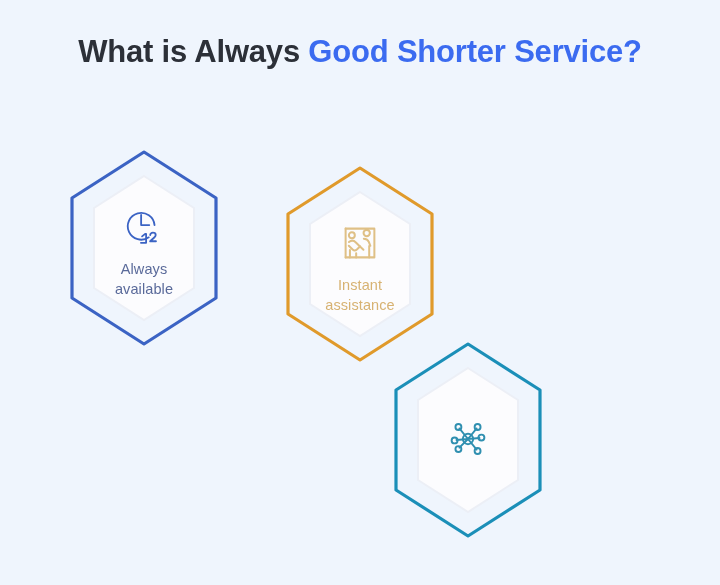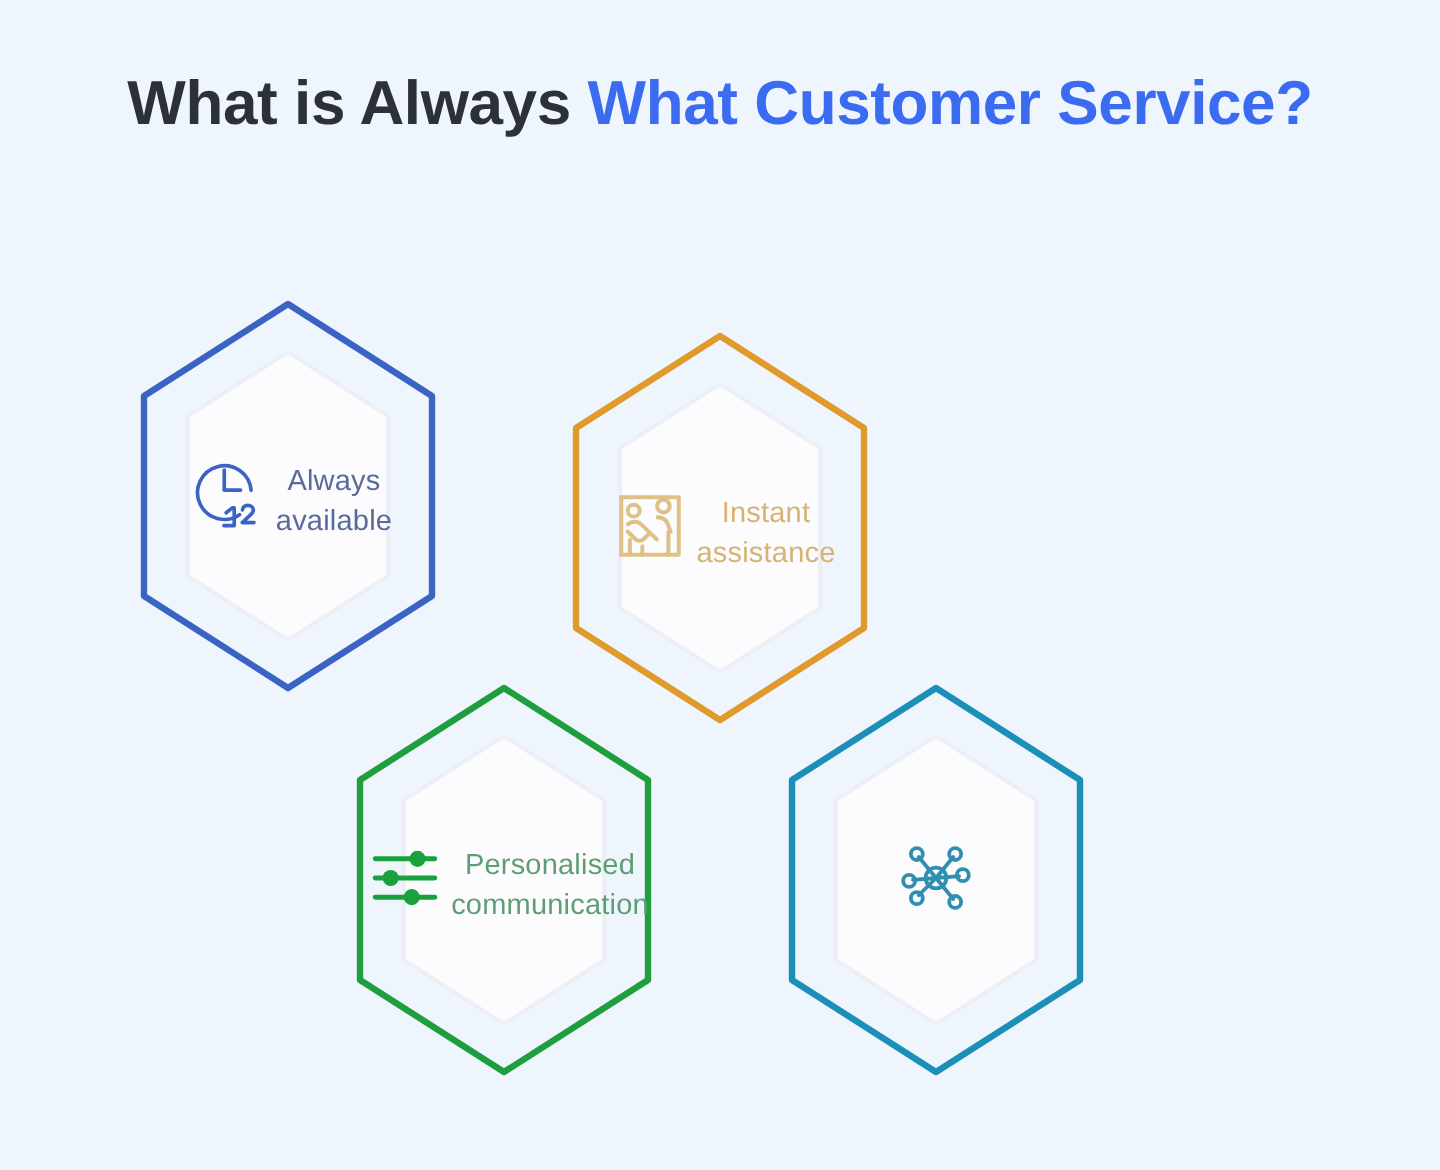--- a/index.html
+++ b/index.html
@@ -49,21 +49,21 @@
     height: 200px;
     overflow: visible;
   }
   .hex-content {
     position: absolute;
     left: 0;
     top: 0;
     width: 200px;
     height: 200px;
     display: flex;
-    flex-direction: row;
+    flex-direction: column;
     align-items: center;
     justify-content: center;
     box-sizing: border-box;
     padding-top: 6px;
   }
   .hex-icon {
     width: 46px;
     height: 46px;
     display: block;
     margin-bottom: 9px;
@@ -90,21 +90,21 @@
   
   #hex-personal   { left: 152px; top: 340px; }
   #hex-omni       { left: 368px; top: 340px; }
 </style>
 </head>
 <body>
 
 <div id="canvas">
 
   <div class="title-block">
-    <span>What is Always </span><span class="title-accent">What Customer Service?</span>
+    <span>What is Always </span><span class="title-accent">Good Shorter Service?</span>
   </div>
 
   <div class="hex" id="hex-always">
     <svg viewBox="0 0 200 200">
       <polygon points="100,4 172,50 172,150 100,196 28,150 28,50" fill="none" stroke="#3b63c4" stroke-width="3.2" stroke-linejoin="round"></polygon>
       <polygon points="100,28 150,60 150,140 100,172 50,140 50,60" fill="#fcfcfe" stroke="#eceff6" stroke-width="2"></polygon>
     </svg>
     <div class="hex-content">
       <span class="hex-icon">
         <svg viewBox="0 0 48 48" fill="none" stroke="#3b63c4" stroke-width="1.9" stroke-linecap="round" stroke-linejoin="round">
@@ -137,40 +137,20 @@
           <path d="M24 27.6 l3.6 3.4"></path>
           <path d="M13.5 31.2 v7.8 M20 34.6 v4.4 M33.6 27.2 v11.8"></path>
         </svg>
       </span>
       <span class="hex-label" style="color:#d7b272">Instant
 assistance</span>
     </div>
   </div>
 
 
-  <div class="hex" id="hex-personal">
-    <svg viewBox="0 0 200 200">
-      <polygon points="100,4 172,50 172,150 100,196 28,150 28,50" fill="none" stroke="#1f9e3e" stroke-width="3.2" stroke-linejoin="round"></polygon>
-      <polygon points="100,28 150,60 150,140 100,172 50,140 50,60" fill="#fcfcfe" stroke="#eceff6" stroke-width="2"></polygon>
-    </svg>
-    <div class="hex-content">
-      <span class="hex-icon">
-        <svg viewBox="0 0 48 48" fill="none" stroke="#18a13c" stroke-width="2.6" stroke-linecap="round">
-          <path d="M8 14 h31"></path>
-          <path d="M8 24 h31"></path>
-          <path d="M8 34 h31"></path>
-          <circle cx="30" cy="14" r="4.2" fill="#18a13c" stroke="none"></circle>
-          <circle cx="16" cy="24" r="4.2" fill="#18a13c" stroke="none"></circle>
-          <circle cx="27" cy="34" r="4.2" fill="#18a13c" stroke="none"></circle>
-        </svg>
-      </span>
-      <span class="hex-label" style="color:#5f9e74">Personalised
-communication</span>
-    </div>
-  </div>
 
   <div class="hex" id="hex-omni">
     <svg viewBox="0 0 200 200">
       <polygon points="100,4 172,50 172,150 100,196 28,150 28,50" fill="none" stroke="#1b8fb8" stroke-width="3.2" stroke-linejoin="round"></polygon>
       <polygon points="100,28 150,60 150,140 100,172 50,140 50,60" fill="#fcfcfe" stroke="#eceff6" stroke-width="2"></polygon>
     </svg>
     <div class="hex-content">
       <span class="hex-icon">
         <svg viewBox="0 0 48 48" fill="none" stroke="#2f8fb0" stroke-width="2" stroke-linecap="round">
           <path d="M24 24 L15 13 M24 24 L33 13 M24 24 L36 23 M24 24 L33 35 M24 24 L15 33 M24 24 L12 25"></path>

